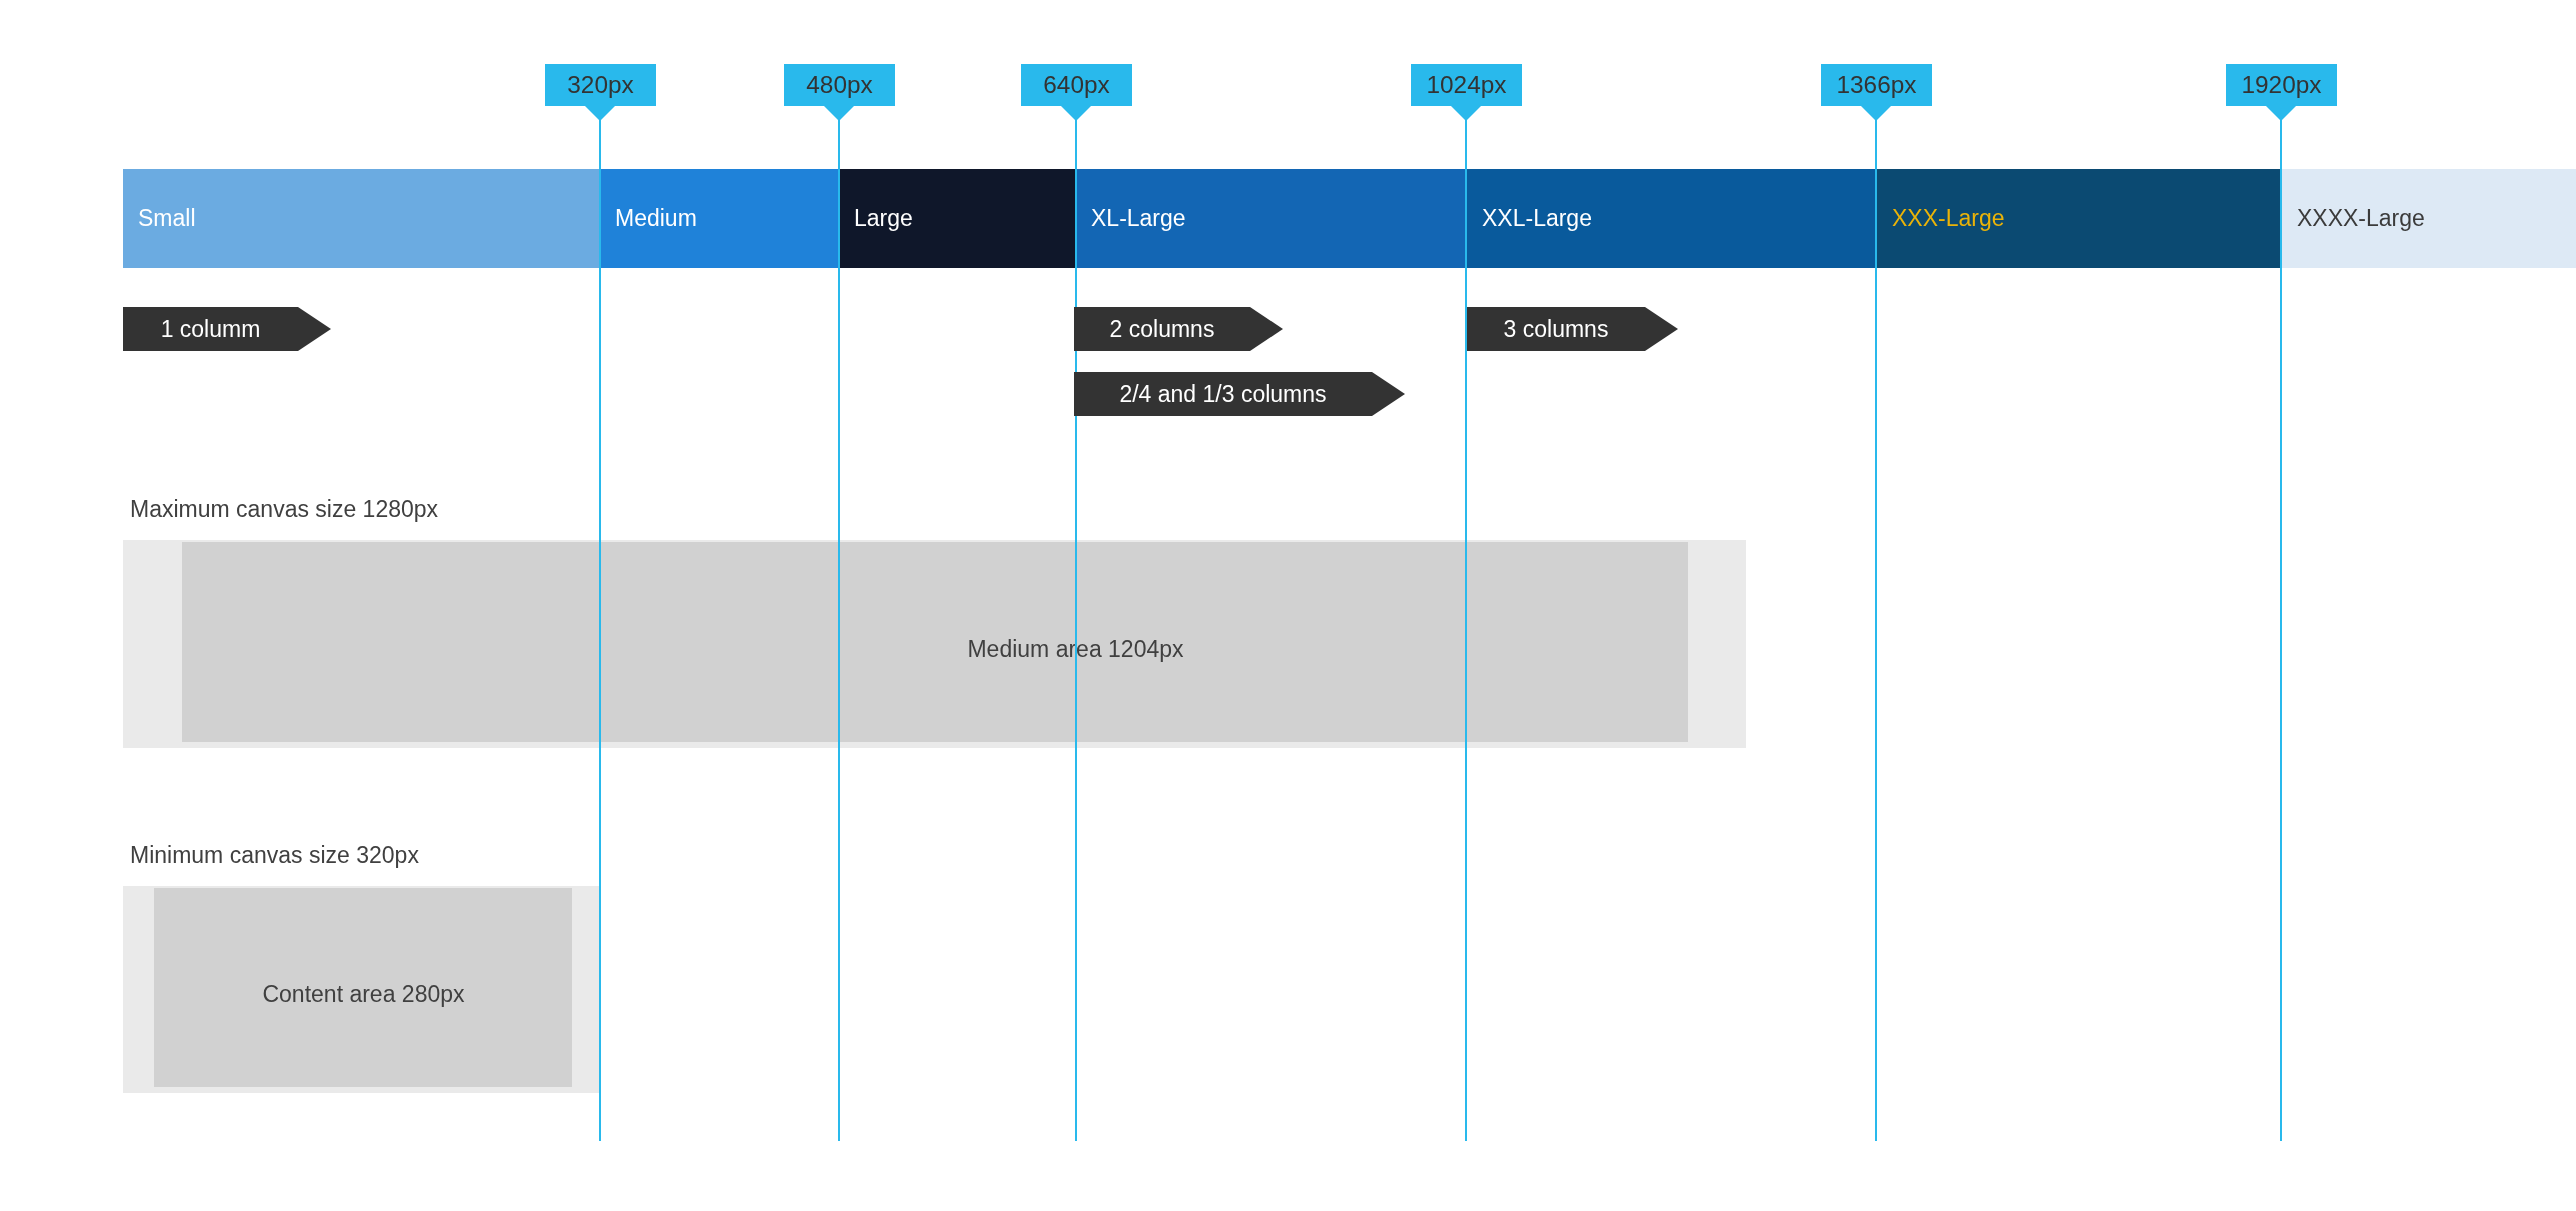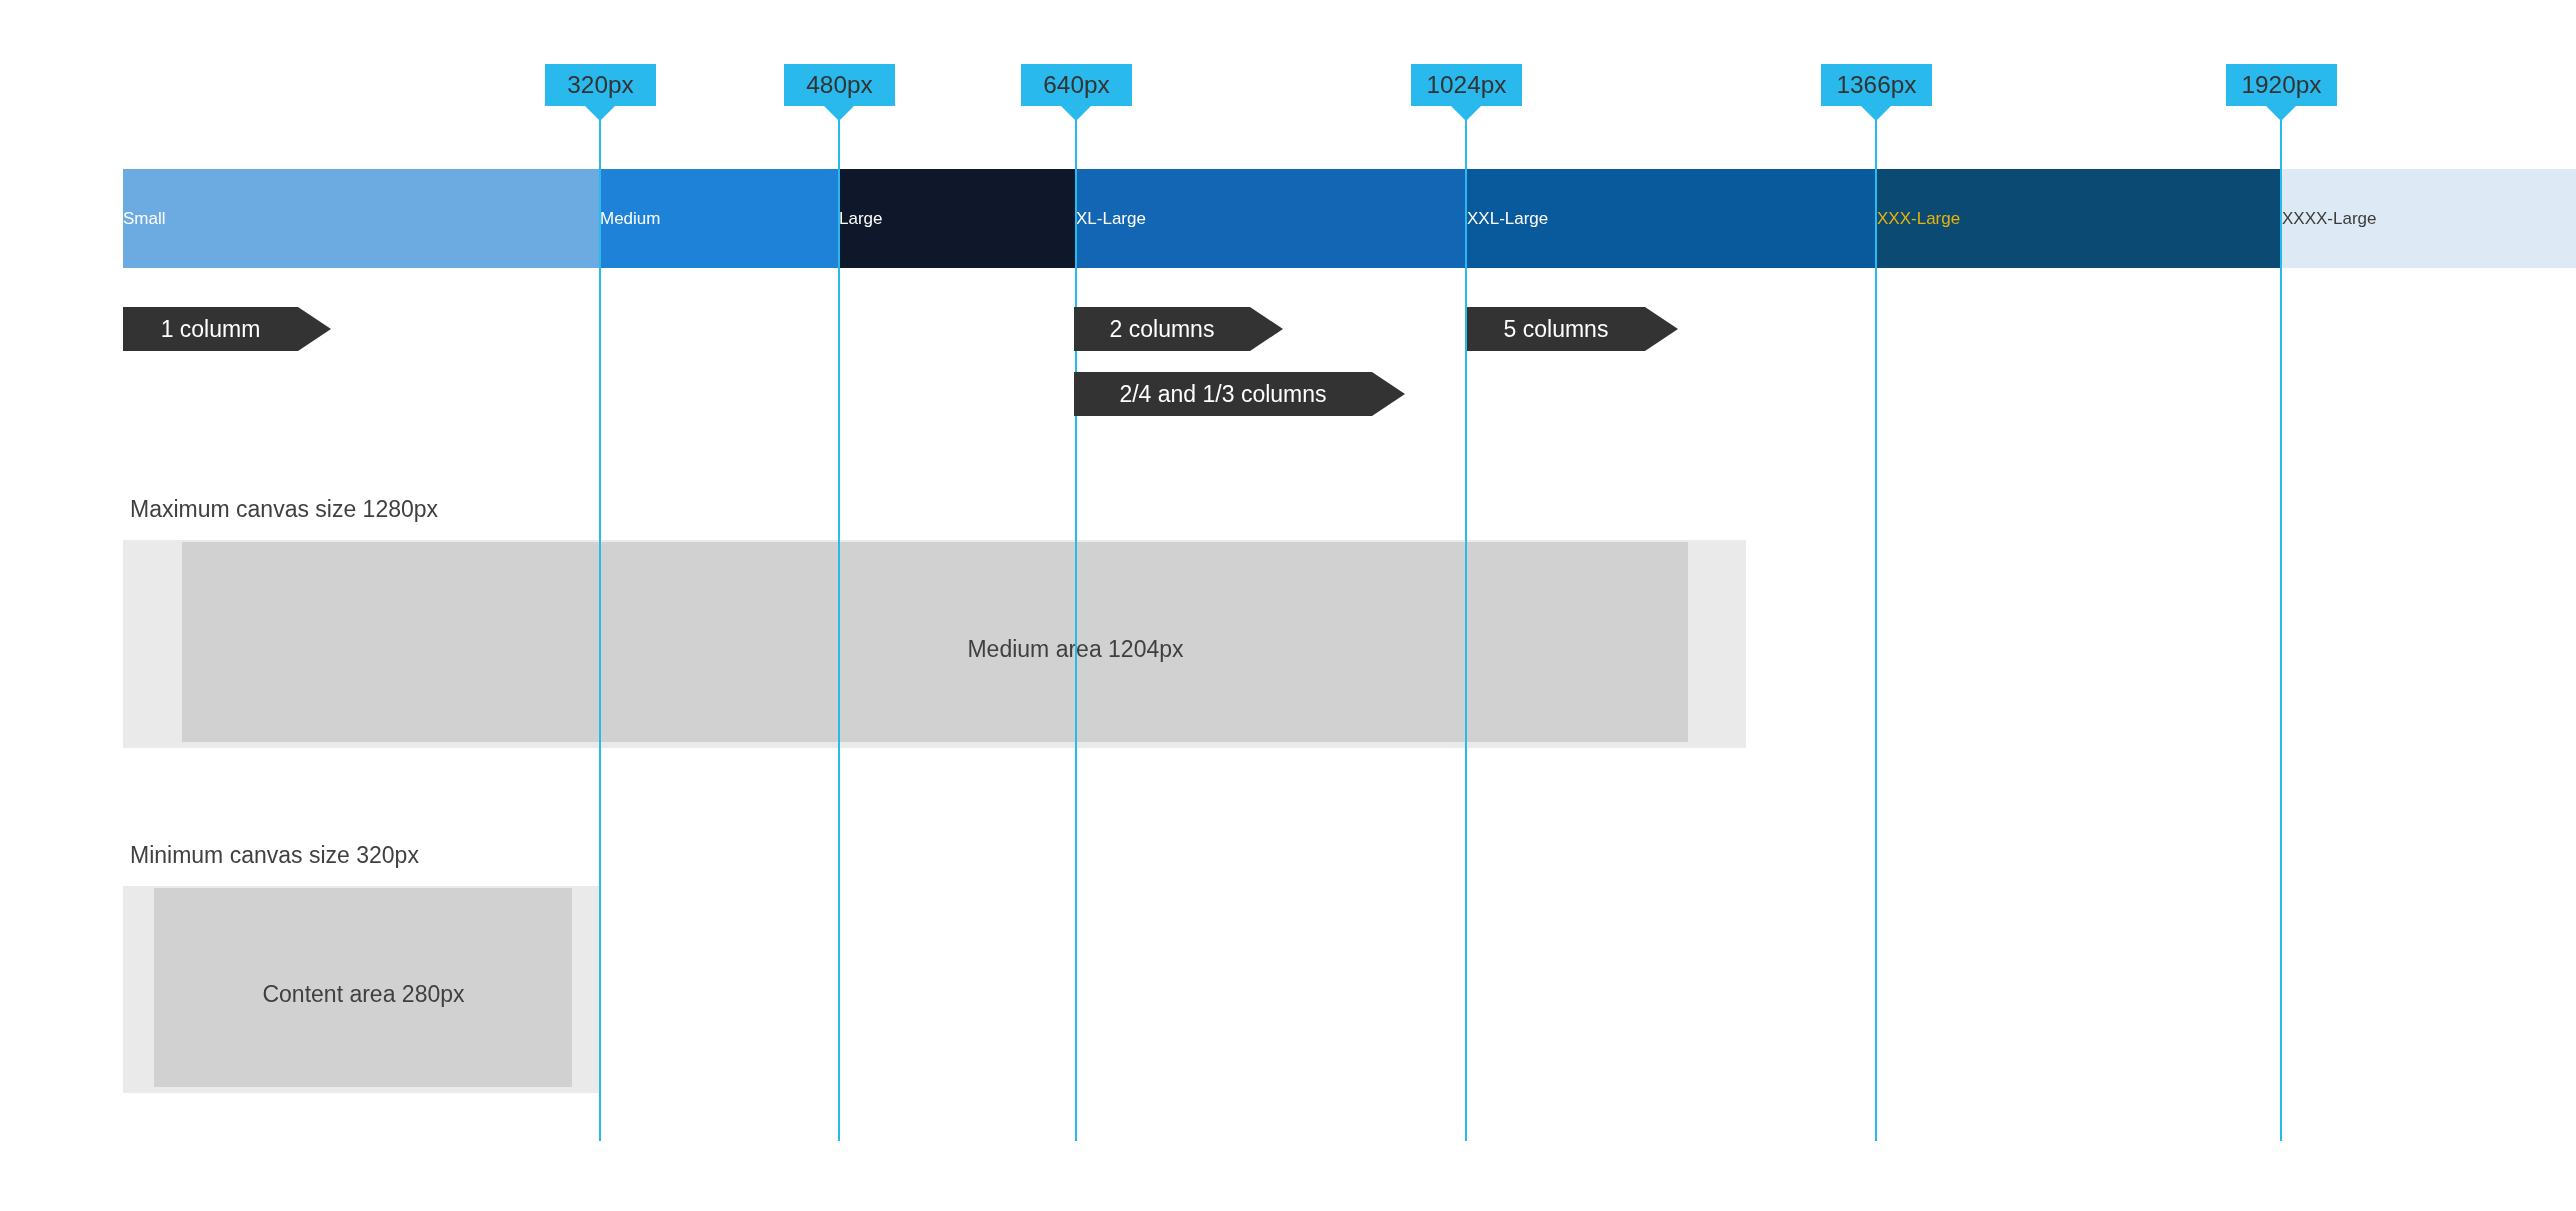--- a/index.html
+++ b/index.html
@@ -13,21 +13,21 @@
   #badges-layer{z-index:6;}
   .canvas-group{position:absolute;z-index:1;}
   
   .guide-line{position:absolute;width:2.2px;top:119px;height:1022px;}
   
   .flag{position:absolute;top:64px;width:111px;height:42px;display:flex;align-items:center;justify-content:center;}
   .flag-label{font-size:24.4px;color:#333333;}
   .flag-tip{position:absolute;top:106px;width:0;height:0;border-left:15.6px solid transparent;border-right:15.6px solid transparent;border-top-width:15px;border-top-style:solid;}
   
   .band{position:absolute;top:169px;height:99px;display:flex;align-items:center;}
-  .band-label{font-size:17px;white-space:nowrap;}
+  .band-label{font-size:23px;padding-left:15px;white-space:nowrap;}
   
   .badge{position:absolute;height:44px;display:flex;align-items:center;justify-content:center;
          clip-path:polygon(0 0, calc(100% - 33px) 0, 100% 50%, calc(100% - 33px) 100%, 0 100%);
          padding-right:33px;box-sizing:border-box;}
   .badge-label{font-size:23px;color:#ffffff;white-space:nowrap;}
   
   .canvas-caption{position:absolute;font-size:23px;color:#404040;white-space:nowrap;}
   .outer-bar{position:absolute;}
   .inner-bar{position:absolute;}
   .content-label{position:absolute;font-size:23px;color:#404040;text-align:center;white-space:nowrap;}
@@ -112,21 +112,21 @@
     </div>
 
   <div id="badges-layer" class="layer">
       <div class="badge" style="left: 123px; top: 307px; width: 208px; background: rgb(51, 51, 51);">
         <span class="badge-label">1 columm</span>
       </div>
       <div class="badge" style="left: 1074px; top: 307px; width: 209px; background: rgb(51, 51, 51);">
         <span class="badge-label">2 columns</span>
       </div>
       <div class="badge" style="left: 1467px; top: 307px; width: 211px; background: rgb(51, 51, 51);">
-        <span class="badge-label">5 columns</span>
+        <span class="badge-label">3 columns</span>
       </div>
       <div class="badge" style="left: 1074px; top: 372px; width: 331px; background: rgb(51, 51, 51);">
         <span class="badge-label">2/4 and 1/3 columns</span>
       </div>
     </div>
 
 </div>
 
 
 </body></html>

